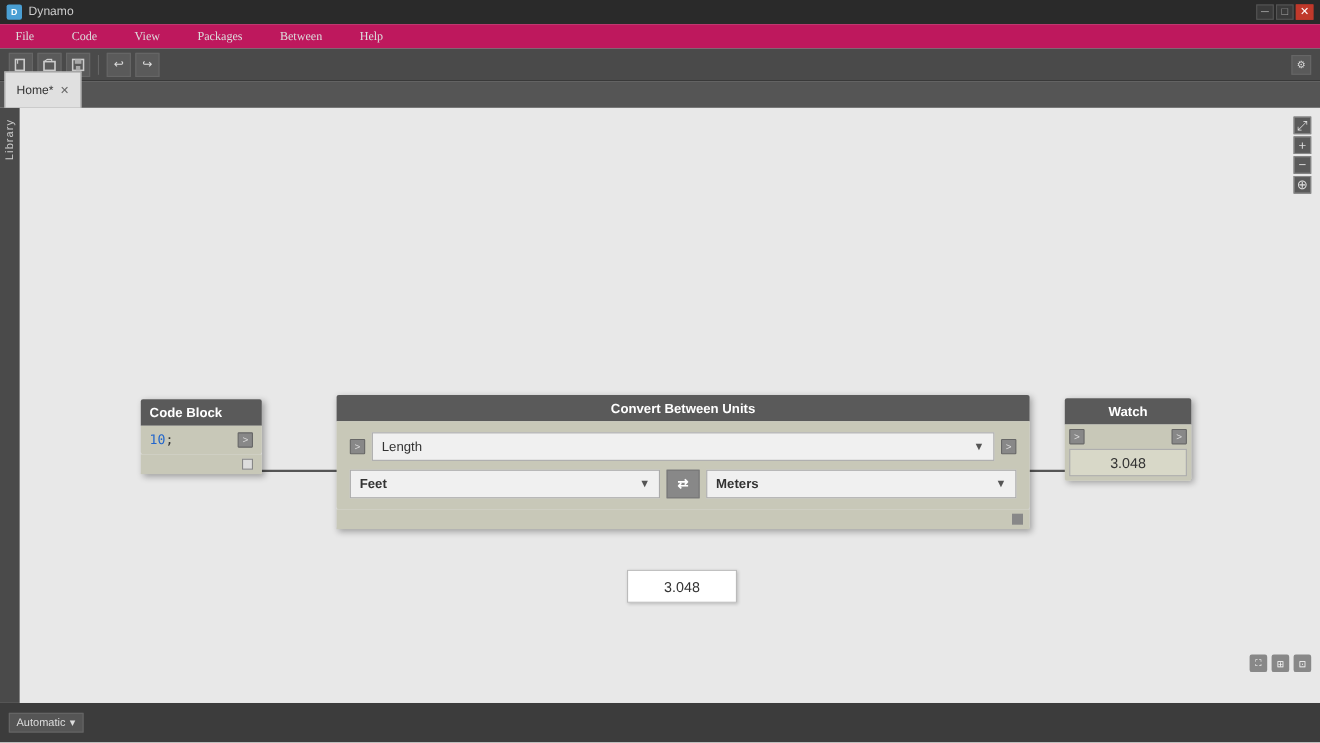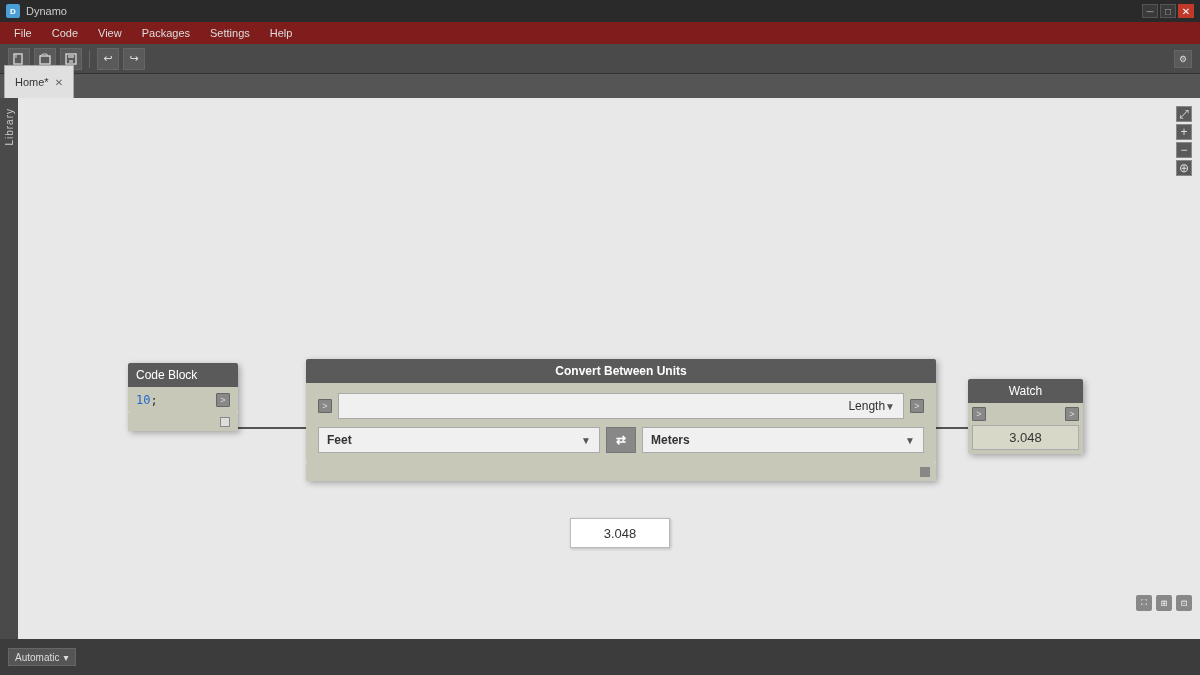--- a/index.html
+++ b/index.html
@@ -59,26 +59,27 @@
       color: #aaa;
       cursor: pointer;
       border: 1px solid #555;
       background: #3a3a3a;
     }
     .title-btn.close { background: #c0392b; color: white; border-color: #c0392b; }
 
     
     #menu-bar {
       height: 22px;
-      background: #7f1d1d;
+      background: #be185d;
       display: flex;
       align-items: center;
       padding: 0 6px;
-      gap: 4px;
+      gap: 18px;
       flex-shrink: 0;
+      font-family: Liberation Serif, serif;
     }
     .menu-item {
       color: #dddddd;
       font-size: 11px;
       padding: 2px 8px;
       cursor: pointer;
     }
 
     
     #toolbar {
@@ -241,21 +242,21 @@
     #code-block-node {
       left: 110px;
       top: 265px;
       width: 110px;
     }
     .node-header {
       background: #5a5a5a;
       color: white;
       padding: 5px 8px;
       font-size: 12px;
-      font-weight: normal;
+      font-weight: bold;
       border-radius: 2px 2px 0 0;
     }
     .node-body {
       background: #c8c8b8;
       padding: 6px 8px;
       border-radius: 0 0 2px 2px;
     }
     .node-port-row {
       display: flex;
       align-items: center;
@@ -326,21 +327,21 @@
       border-radius: 1px;
     }
     .dropdown {
       flex: 1;
       height: 26px;
       background: #f0f0f0;
       border: 1px solid #aaa;
       display: flex;
       align-items: center;
       padding: 0 8px;
-      justify-content: flex-end;
+      justify-content: space-between;
       cursor: pointer;
       font-size: 12px;
       color: #333;
     }
     .dropdown-arrow {
       font-size: 10px;
       color: #555;
     }
     .convert-row-2 {
       display: flex;
@@ -383,21 +384,21 @@
     .resize-handle {
       width: 10px;
       height: 10px;
       background: #888;
       cursor: se-resize;
     }
 
     
     #watch-node {
       left: 950px;
-      top: 281px;
+      top: 264px;
       width: 115px;
     }
     #watch-node .node-header {
       text-align: center;
     }
     #watch-node .node-body {
       background: #c8c8b8;
       padding: 4px;
     }
     .watch-port-row {
@@ -478,21 +479,21 @@
     <div class="title-btn">□</div>
     <div class="title-btn close">✕</div>
   </div>
 </div>
 
 <div id="menu-bar">
   <span class="menu-item">File</span>
   <span class="menu-item">Code</span>
   <span class="menu-item">View</span>
   <span class="menu-item">Packages</span>
-  <span class="menu-item">Settings</span>
+  <span class="menu-item">Between</span>
   <span class="menu-item">Help</span>
 </div>
 
 <div id="toolbar">
   <div class="toolbar-btn">
     <svg width="12" height="12" viewBox="0 0 12 12">
         <rect x="1" y="1" width="8" height="10" fill="none" stroke="#ccc" stroke-width="1.5"></rect>
         <line x1="3" y1="1" x2="3" y2="5" stroke="#ccc" stroke-width="1"></line>
       </svg>
   </div>

